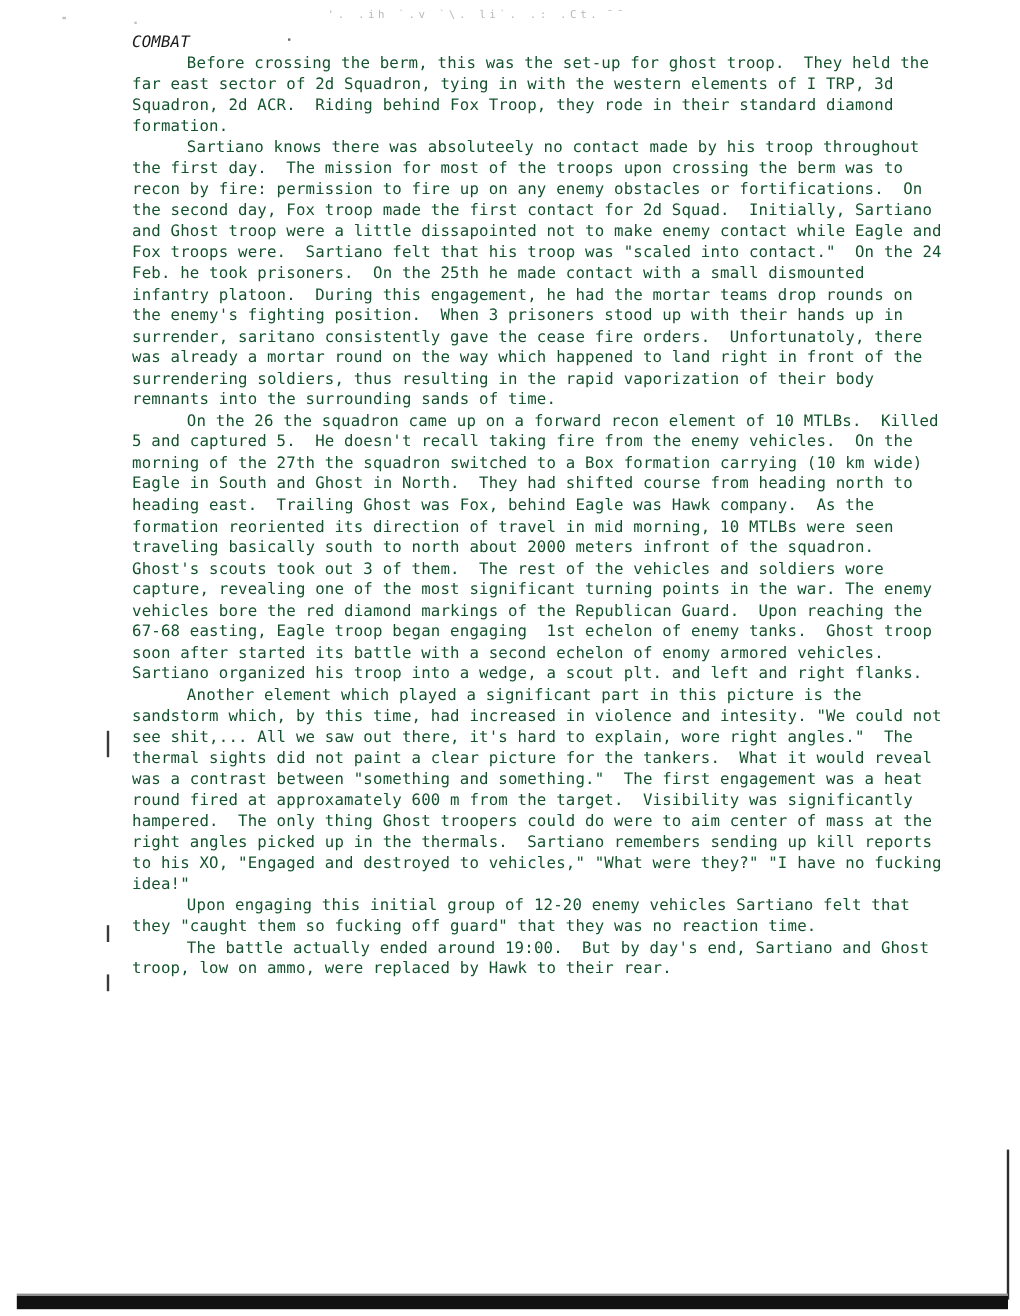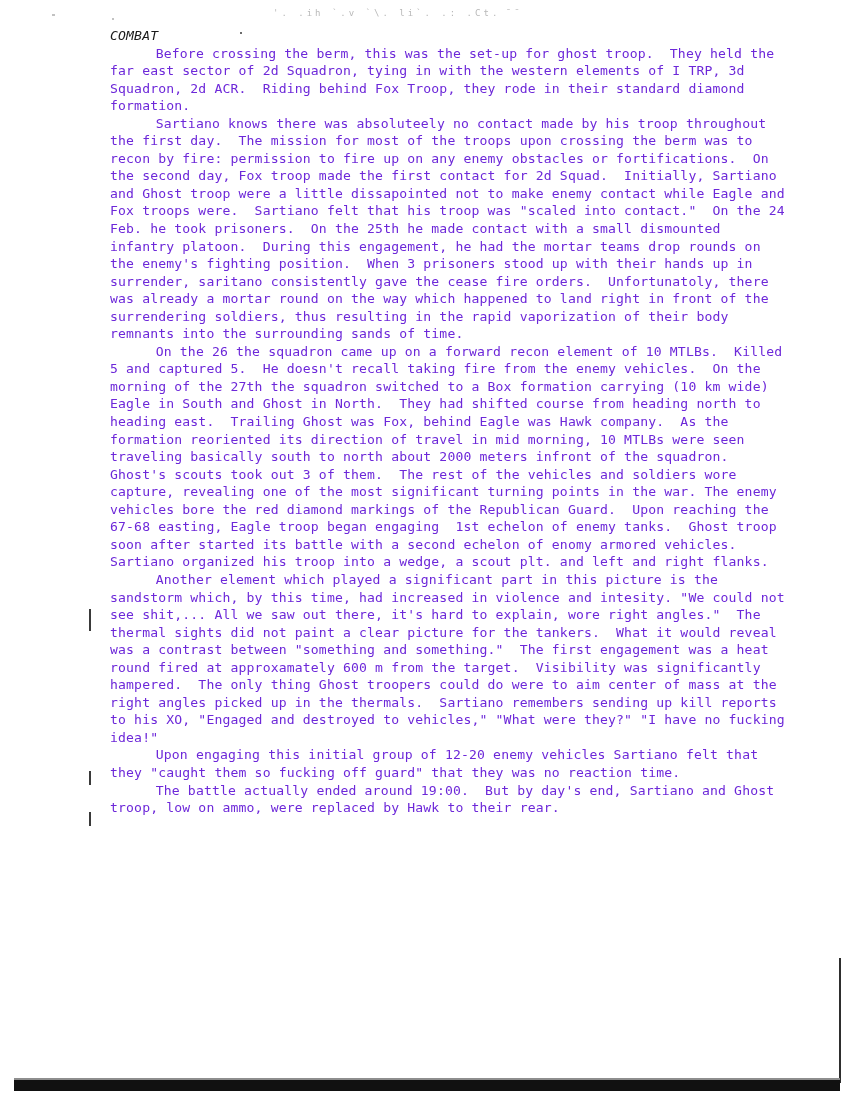--- a/index.html
+++ b/index.html
@@ -33,21 +33,21 @@
   }
 
   
   .doc-body {
     position: absolute;
     top: 27px;
     left: 110px;
     width: 680px;
     font-size: 13.1px;
     line-height: 17.55px;
-    color: #6d28d9;
+    color: #14532d;
     white-space: pre-wrap;
     word-spacing: 0px;
     letter-spacing: 0.15px;
   }
   .doc-heading {
     position: absolute;
     top: 27px;
     left: 110px;
     font-size: 13.1px;
     line-height: 17.55px;

